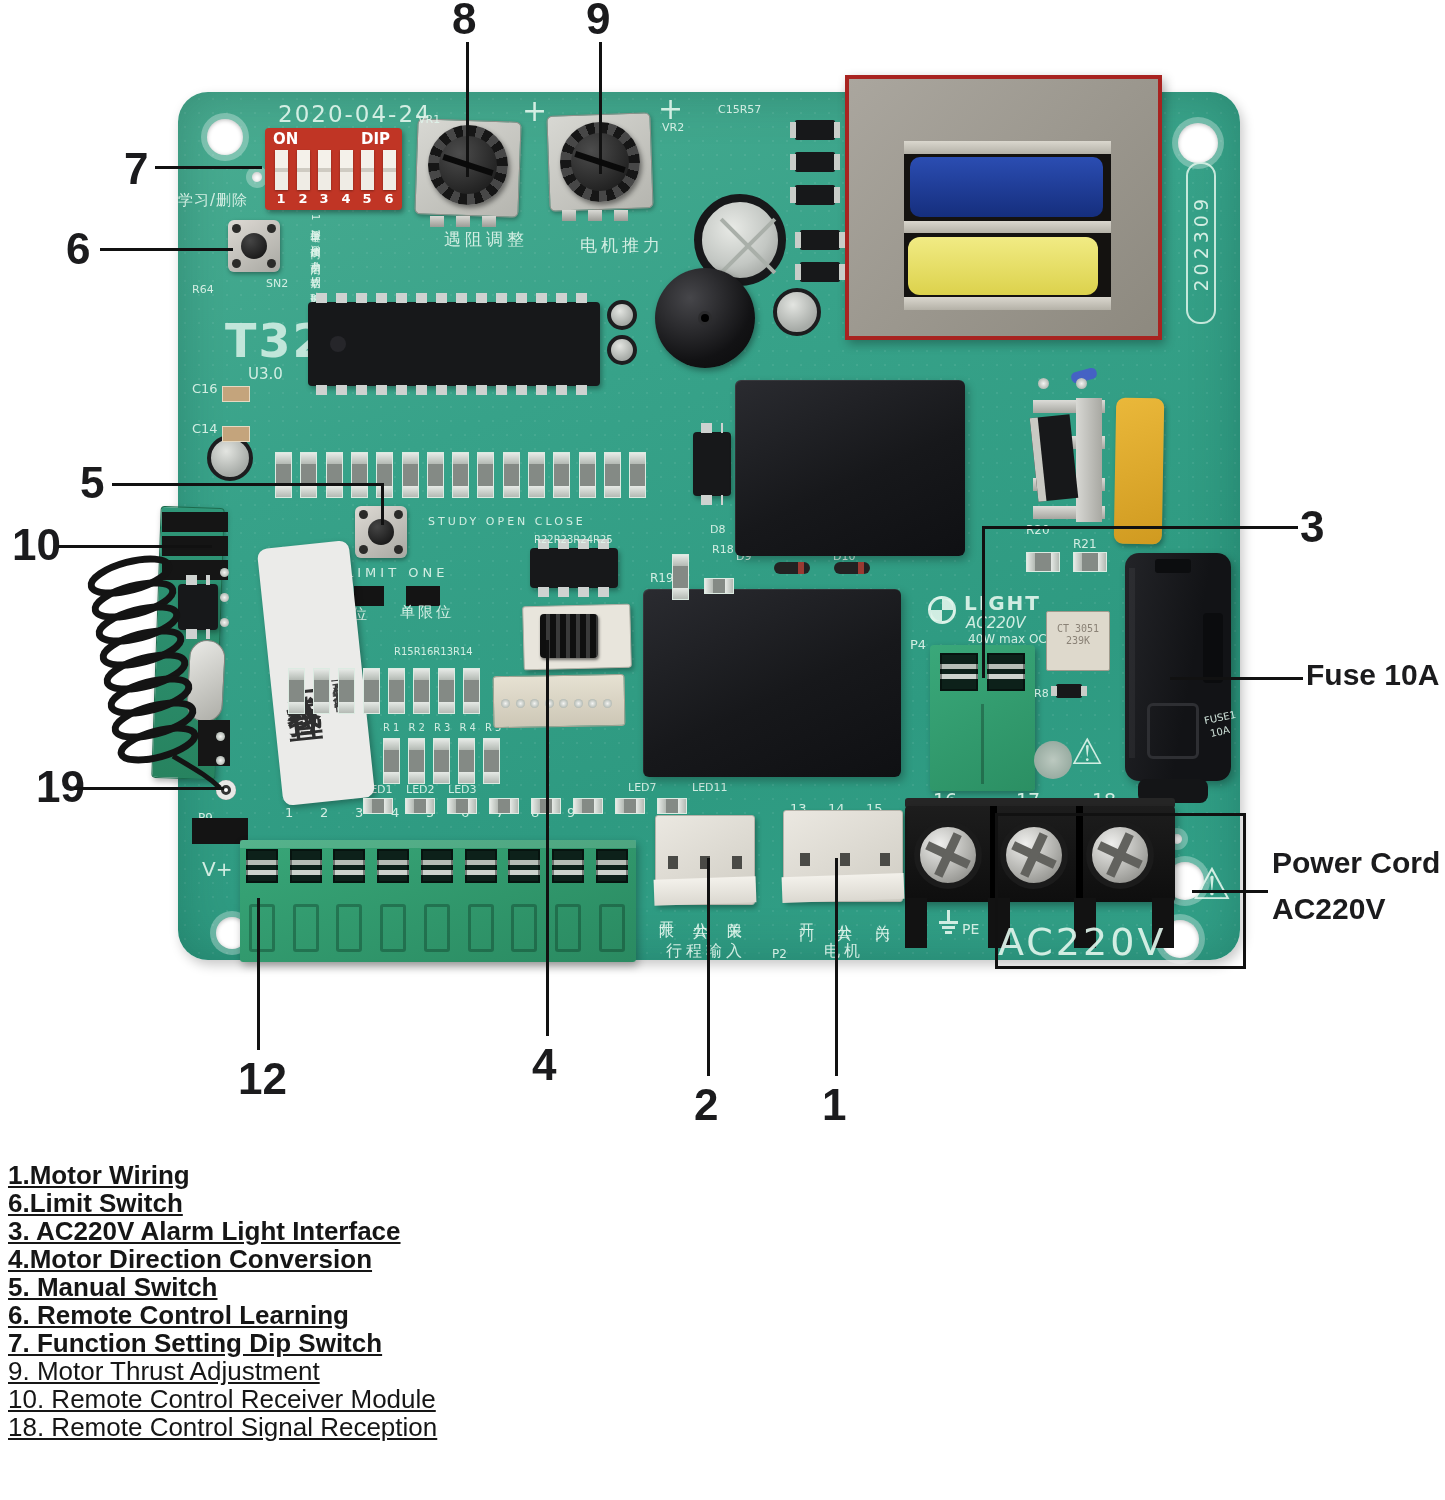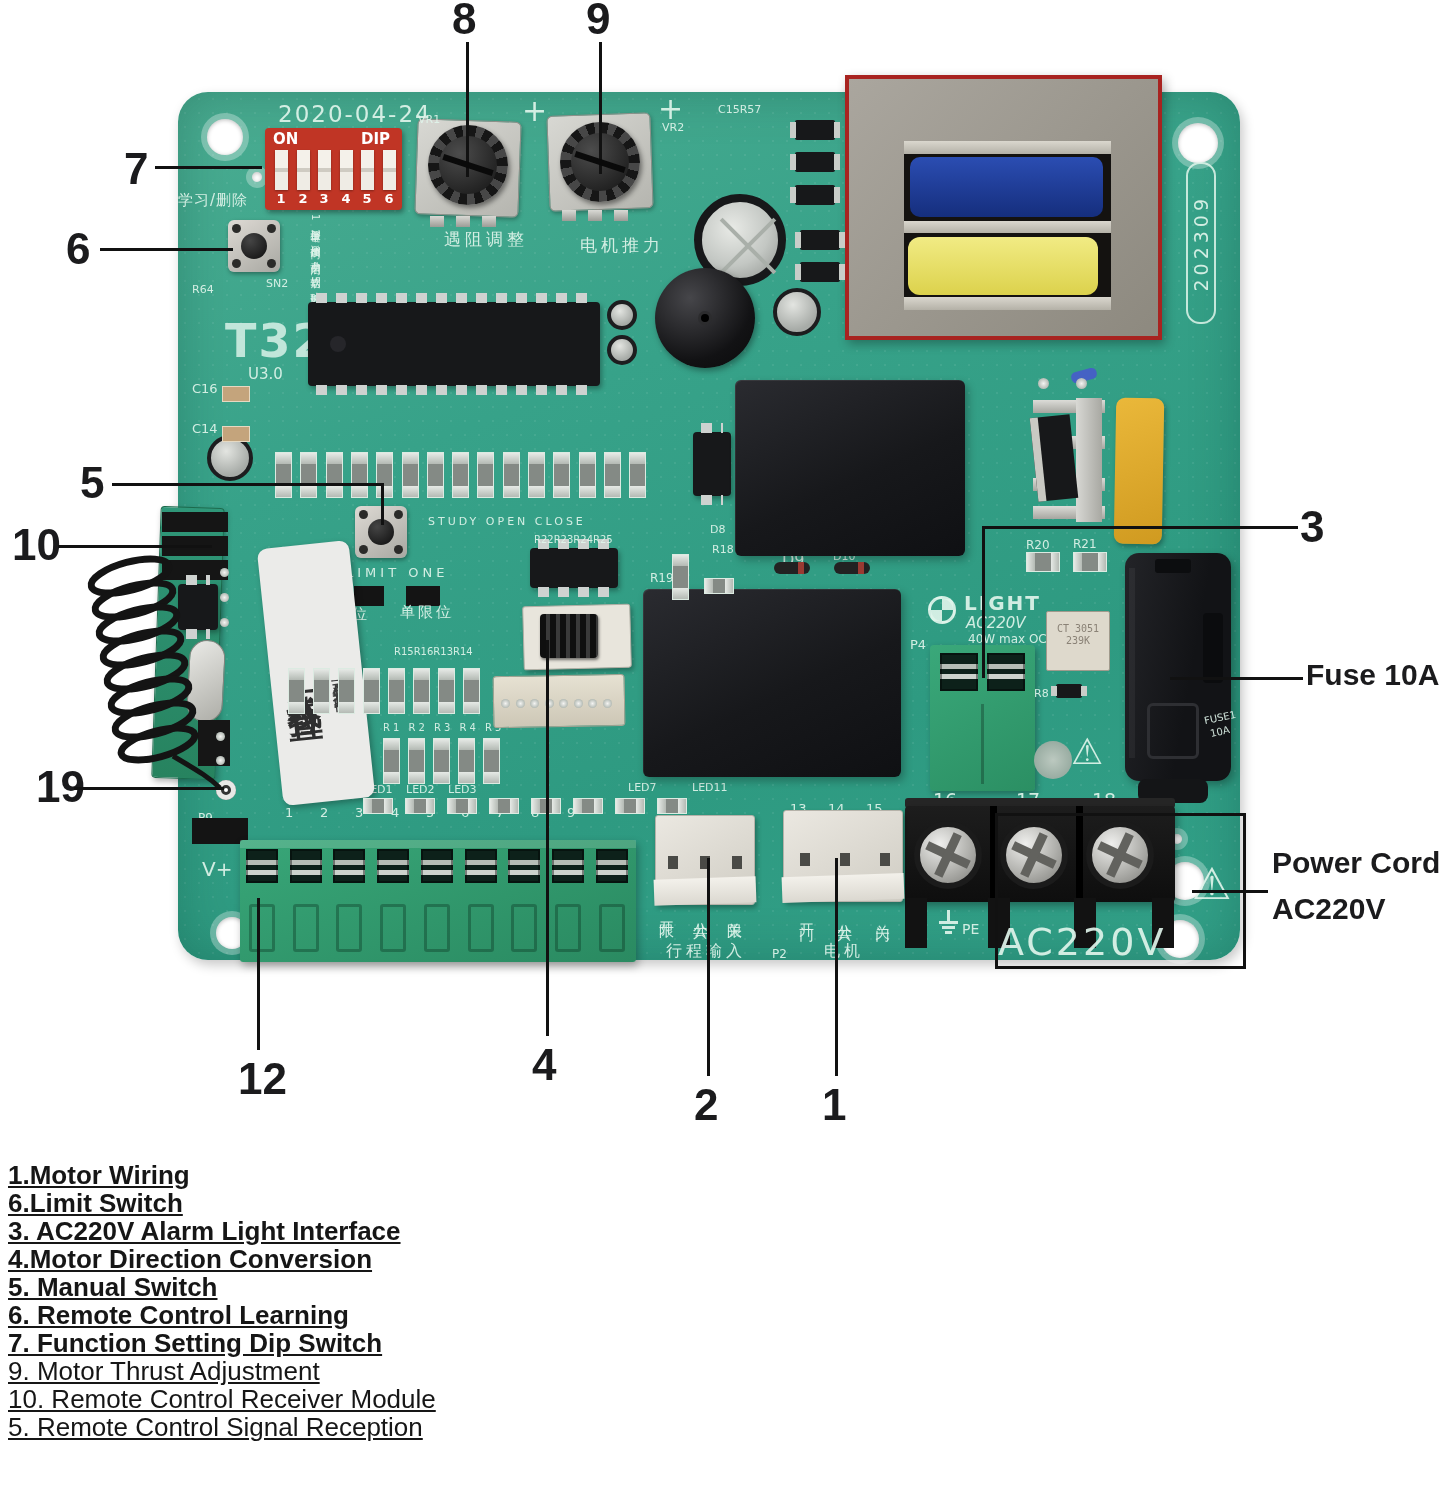--- a/index.html
+++ b/index.html
@@ -151,21 +151,21 @@
     <span class="silk" style="left:14px;top:290px;font-size:13px">C16</span>
     <span class="silk" style="left:14px;top:330px;font-size:13px">C14</span>
 
     <div class="ic" style="left:352px;top:456px;width:88px;height:40px"></div>
     <span class="silk" style="left:356px;top:442px;font-size:10px">R22R23R24R25</span>
     <div class="ic" style="left:515px;top:340px;width:38px;height:64px"></div>
     <span class="silk" style="left:532px;top:432px;font-size:11px">D8</span>
     <span class="silk" style="left:534px;top:452px;font-size:11px">R18</span>
     <span class="silk" style="left:472px;top:480px;font-size:12px">R19</span>
     <span class="silk" style="left:476px;top:502px;font-size:11px">JD1</span>
-    <span class="silk" style="left:604px;top:459px;font-size:16px">D9</span>
+    <span class="silk" style="left:558px;top:459px;font-size:11px">D9</span>
     <span class="silk" style="left:655px;top:459px;font-size:11px">D10</span>
     <span class="silk" style="left:216px;top:554px;font-size:10px">R15R16R13R14</span>
     <span class="silk" style="left:205px;top:630px;font-size:10px;letter-spacing:3px">R1 R2 R3 R4 R5</span>
     <span class="silk" style="left:186px;top:692px;font-size:11px">LED1</span>
     <span class="silk" style="left:228px;top:692px;font-size:11px">LED2</span>
     <span class="silk" style="left:270px;top:692px;font-size:11px">LED3</span>
     <span class="silk" style="left:450px;top:690px;font-size:11px">LED7</span>
     <span class="silk" style="left:514px;top:690px;font-size:11px">LED11</span>
 
     <div class="relay" style="left:557px;top:288px;width:230px;height:176px"></div>
@@ -213,21 +213,21 @@
     <span class="silk" style="left:914px;top:698px;font-size:19px">18</span>
     <span class="silk" style="left:880px;top:700px;font-size:15px">—</span>
 
     <div class="abs" style="left:855px;top:308px;width:72px;height:13px;background:linear-gradient(#dcdcd8,#a6a6a0)"></div>
     <div class="abs" style="left:855px;top:344px;width:72px;height:13px;background:linear-gradient(#dcdcd8,#a6a6a0)"></div>
     <div class="abs" style="left:855px;top:386px;width:72px;height:13px;background:linear-gradient(#dcdcd8,#a6a6a0)"></div>
     <div class="abs" style="left:855px;top:414px;width:72px;height:13px;background:linear-gradient(#dcdcd8,#a6a6a0)"></div>
     <div class="abs" style="left:898px;top:306px;width:26px;height:124px;background:linear-gradient(90deg,#d8d8d4,#a8a8a2)"></div>
     <div class="abs" style="left:856px;top:324px;width:40px;height:84px;background:#17181a;border-left:8px solid #c9c9c3;transform:rotate(-6deg)"></div>
     <div class="abs" style="left:937px;top:306px;width:48px;height:146px;border-radius:9px;background:linear-gradient(160deg,#eab83a,#d09a20);transform:rotate(1deg);box-shadow:2px 3px 5px rgba(0,0,0,.3)"></div>
-    <span class="silk" style="left:848px;top:447px;font-size:12px">R20</span>
+    <span class="silk" style="left:848px;top:432px;font-size:12px">R20</span>
     <span class="silk" style="left:895px;top:446px;font-size:12px">R21</span>
 
     <div class="abs" style="left:947px;top:461px;width:106px;height:228px;border-radius:14px;background:linear-gradient(100deg,#232428,#121316 60%);box-shadow:3px 4px 8px rgba(0,0,0,.3)">
       <span style="position:absolute;left:30px;top:6px;width:36px;height:14px;background:#0c0d0f;border-radius:3px"></span>
       <span style="position:absolute;left:78px;top:60px;width:20px;height:70px;background:#0b0c0e;border-radius:4px"></span>
       <span style="position:absolute;left:22px;top:150px;width:52px;height:56px;border:3px solid #2e2f33;border-radius:6px"></span>
       <span style="position:absolute;left:4px;top:15px;width:6px;height:190px;background:rgba(255,255,255,.05)"></span>
     </div>
     <div class="abs" style="left:960px;top:687px;width:70px;height:24px;border-radius:8px;background:#141517"></div>
     <span class="silk" style="left:1026px;top:620px;font-size:10px;transform:rotate(-12deg)">FUSE1</span>
@@ -465,15 +465,15 @@
   <div id="legend">
     <div>1.Motor Wiring</div>
     <div>6.Limit Switch</div>
     <div>3. AC220V Alarm Light Interface</div>
     <div>4.Motor Direction Conversion</div>
     <div>5. Manual Switch</div>
     <div>6. Remote Control Learning</div>
     <div>7. Function Setting Dip Switch</div>
     <div>9. Motor Thrust Adjustment</div>
     <div>10. Remote Control Receiver Module</div>
-    <div>5. Remote Control Signal Reception</div>
+    <div>18. Remote Control Signal Reception</div>
   </div>
 </div>
 
 </body></html>

